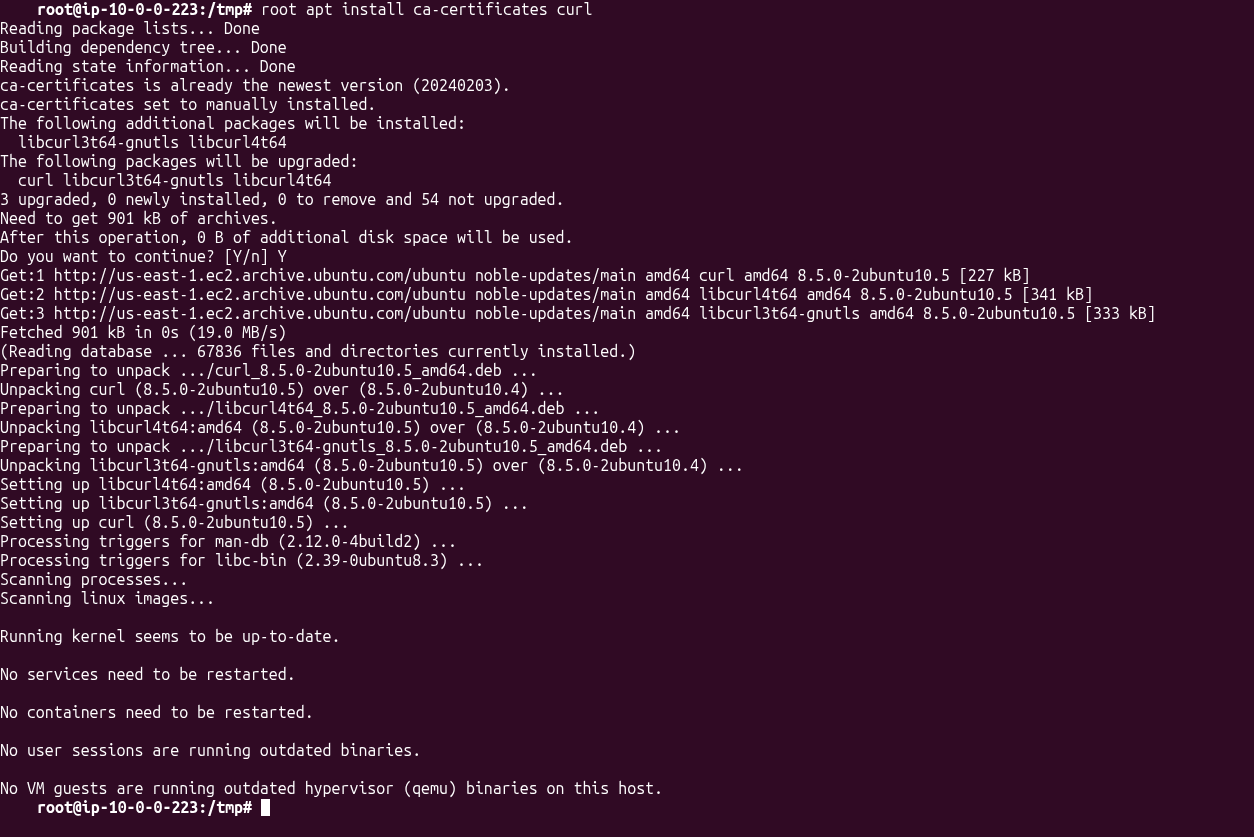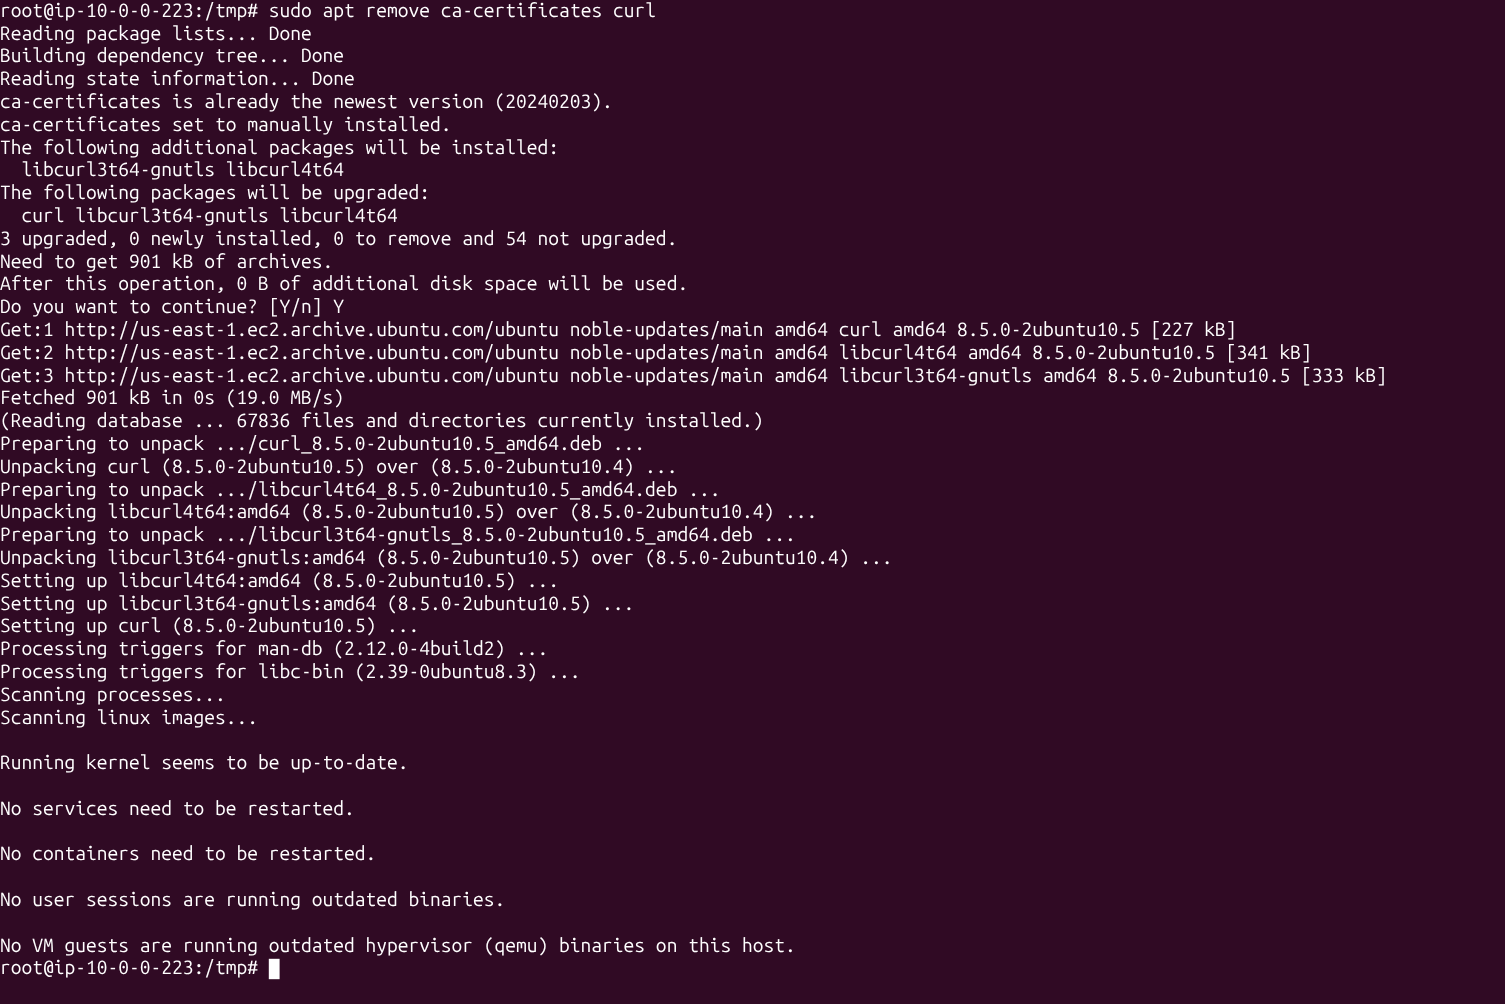--- a/index.html
+++ b/index.html
@@ -16,37 +16,38 @@
   }
   .terminal {
     padding: 0;
     white-space: pre-wrap;
     word-break: break-all;
   }
   .line {
     white-space: pre-wrap;
   }
   .prompt {
-    font-weight: normal;
+    font-weight: bold;
+    padding-left: 37px;
   }
   .command {
     font-weight: normal;
   }
   .cursor {
     display: inline-block;
     width: 9px;
     height: 17px;
     background: #ffffff;
     vertical-align: text-bottom;
   }
 </style>
 </head>
 <body>
 
-<div class="terminal"><span class="line"><span class="prompt">root@ip-10-0-0-223:/tmp# </span><span class="command">sudo apt remove ca-certificates curl</span></span>
+<div class="terminal"><span class="line"><span class="prompt">root@ip-10-0-0-223:/tmp# </span><span class="command">root apt install ca-certificates curl</span></span>
 <div id="output-lines">Reading package lists... Done
 Building dependency tree... Done
 Reading state information... Done
 ca-certificates is already the newest version (20240203).
 ca-certificates set to manually installed.
 The following additional packages will be installed:
   libcurl3t64-gnutls libcurl4t64
 The following packages will be upgraded:
   curl libcurl3t64-gnutls libcurl4t64
 3 upgraded, 0 newly installed, 0 to remove and 54 not upgraded.

